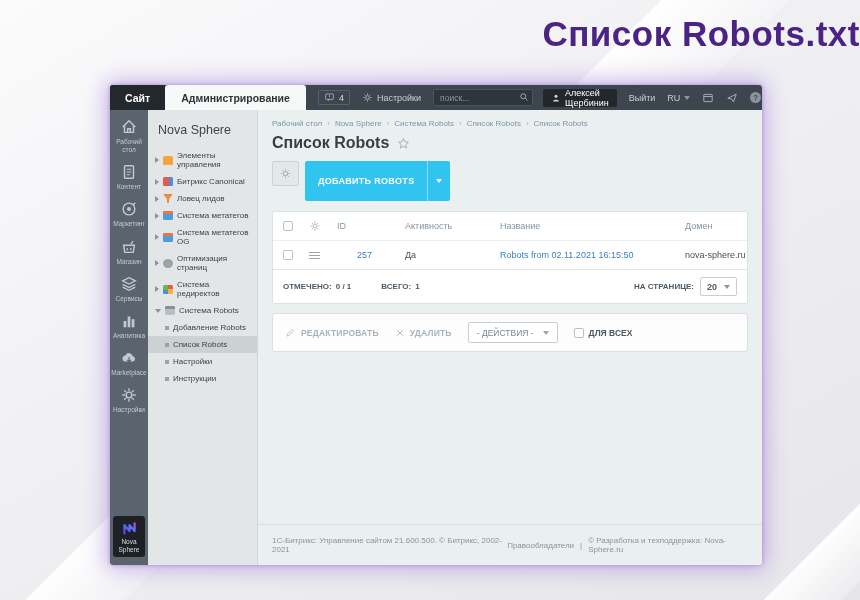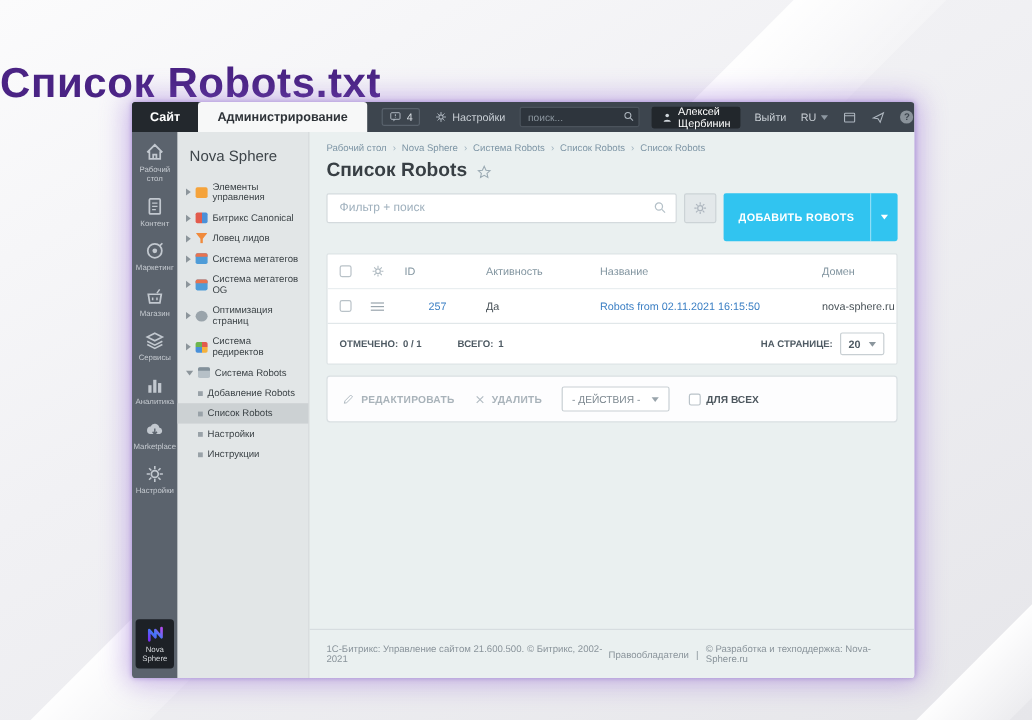--- a/index.html
+++ b/index.html
@@ -7,22 +7,22 @@
   body { font-family:"Liberation Sans", sans-serif; overflow:hidden; background:#ededf0; }
 
   
   .stage { position:relative; width:860px; height:600px;
     background:linear-gradient(150deg,#fbfbfc 0%,#f1f1f4 40%,#e6e6ea 100%); overflow:hidden; }
   .ribbon { position:absolute; background:linear-gradient(180deg,rgba(255,255,255,.95),rgba(255,255,255,.25)); transform:rotate(-45deg); }
   .ribbon.r1 { width:900px; height:90px; right:-260px; top:10px; }
   .ribbon.r2 { width:900px; height:70px; left:-300px; bottom:40px; }
   .ribbon.r3 { width:900px; height:55px; right:-380px; bottom:-40px; }
 
-  .hero-title { position:absolute; top:14px; left:0; width:100%; text-align:left;
-    font-size:35px; font-weight:bold; color:#4a2384; letter-spacing:.5px;margin-top:36px; }
+  .hero-title { position:absolute; top:14px; left:0; width:100%; text-align:right;
+    font-size:35px; font-weight:bold; color:#4a2384; letter-spacing:.5px; }
 
   
   .window { position:absolute; left:110px; top:85px; width:652px; height:480px;
     border-radius:3px; background:#eaf0f0; box-shadow:0 0 22px 4px rgba(141,95,211,.45), 0 0 4px rgba(120,80,190,.5);
     display:flex; flex-direction:column; overflow:hidden; }
 
   
   .topbar { height:25px; background:#3d454e; display:flex; align-items:center; flex:0 0 auto; font-size:9px; color:#c9cfd5; }
   .tab-site { height:100%; background:#23282d; color:#fff; font-weight:bold; font-size:10.5px;
     display:flex; align-items:center; padding:0 15px; }
@@ -443,28 +443,20 @@
         <div class="title-row">
           <span class="page-h">Список Robots</span>
           <span class="icn star">
               <svg width="13" height="13">
                 <use href="#i-star"></use>
               </svg>
             </span>
         </div>
 
         <div class="filter-row">
-          <div class="filter-box">
-            <input class="filter-input" type="text" placeholder="Фильтр + поиск" style="">
-            <span class="icn">
-                <svg width="12" height="12">
-                  <use href="#i-search"></use>
-                </svg>
-              </span>
-          </div>
           <div class="gear-btn">
             <span class="icn">
                 <svg width="13" height="13">
                   <use href="#i-gear"></use>
                 </svg>
               </span>
           </div>
           <div class="add-btn">
             <span class="add-btn-label">ДОБАВИТЬ ROBOTS</span>
             <span class="add-btn-caret">

